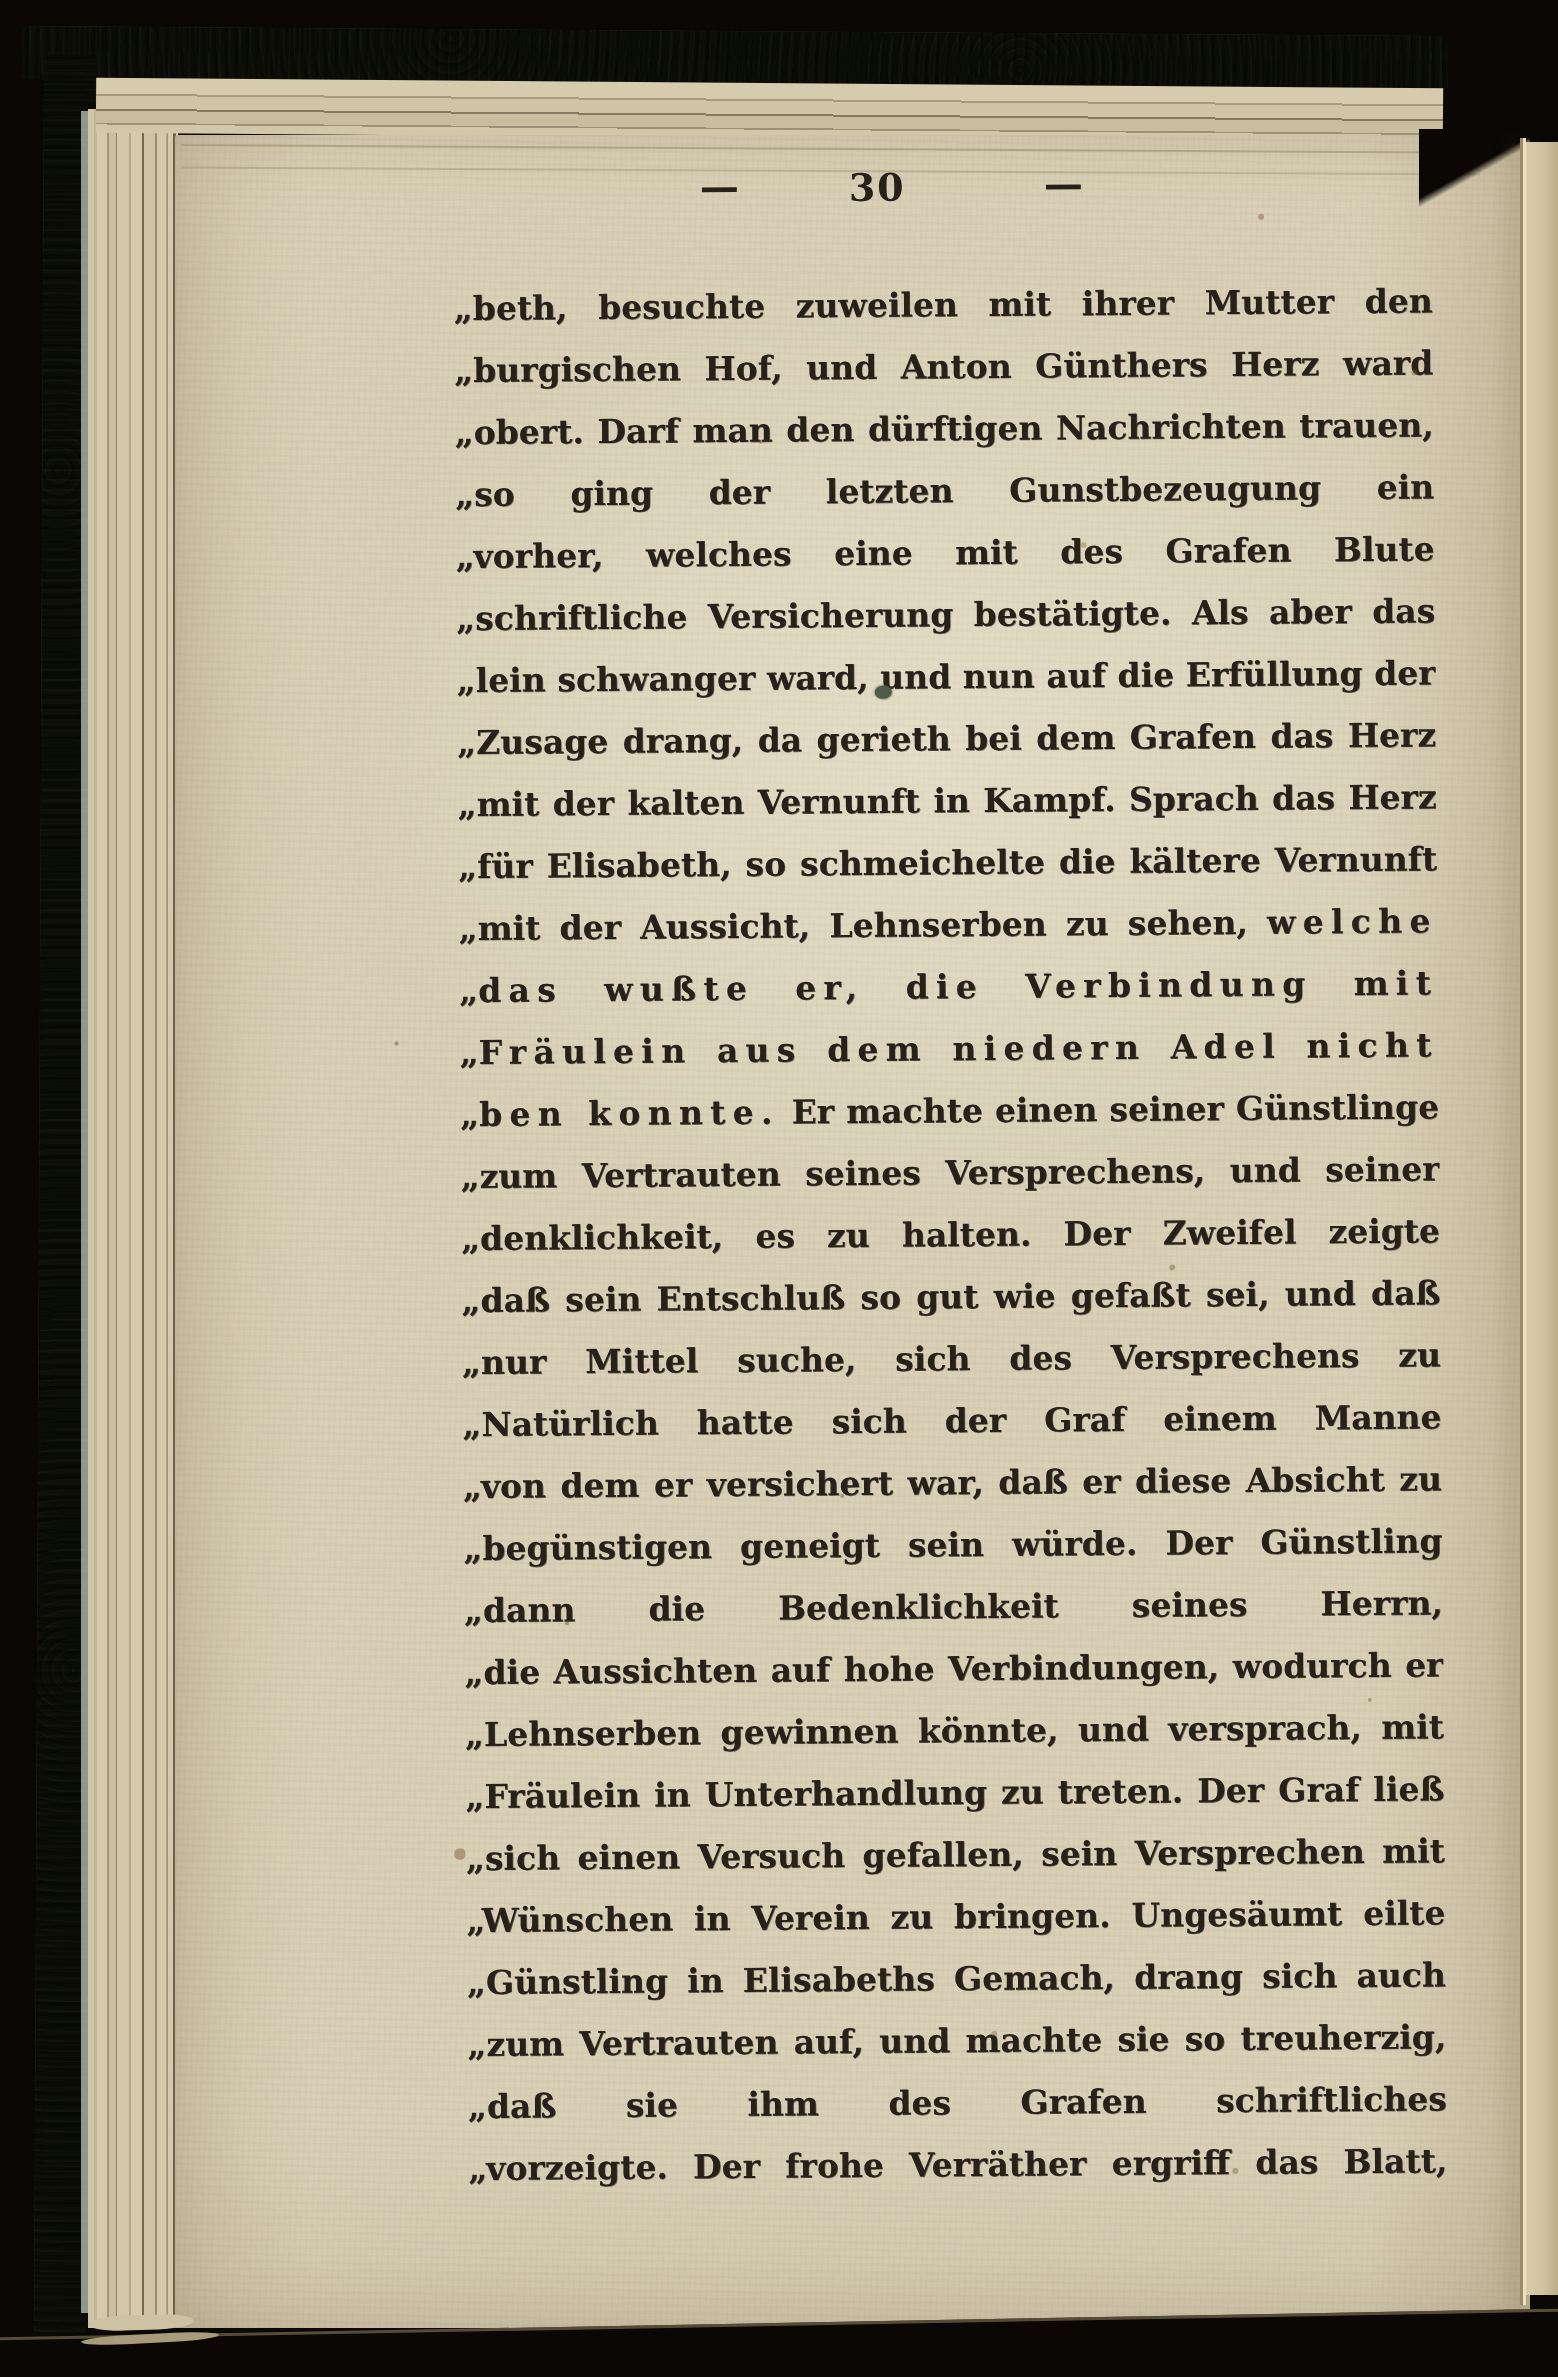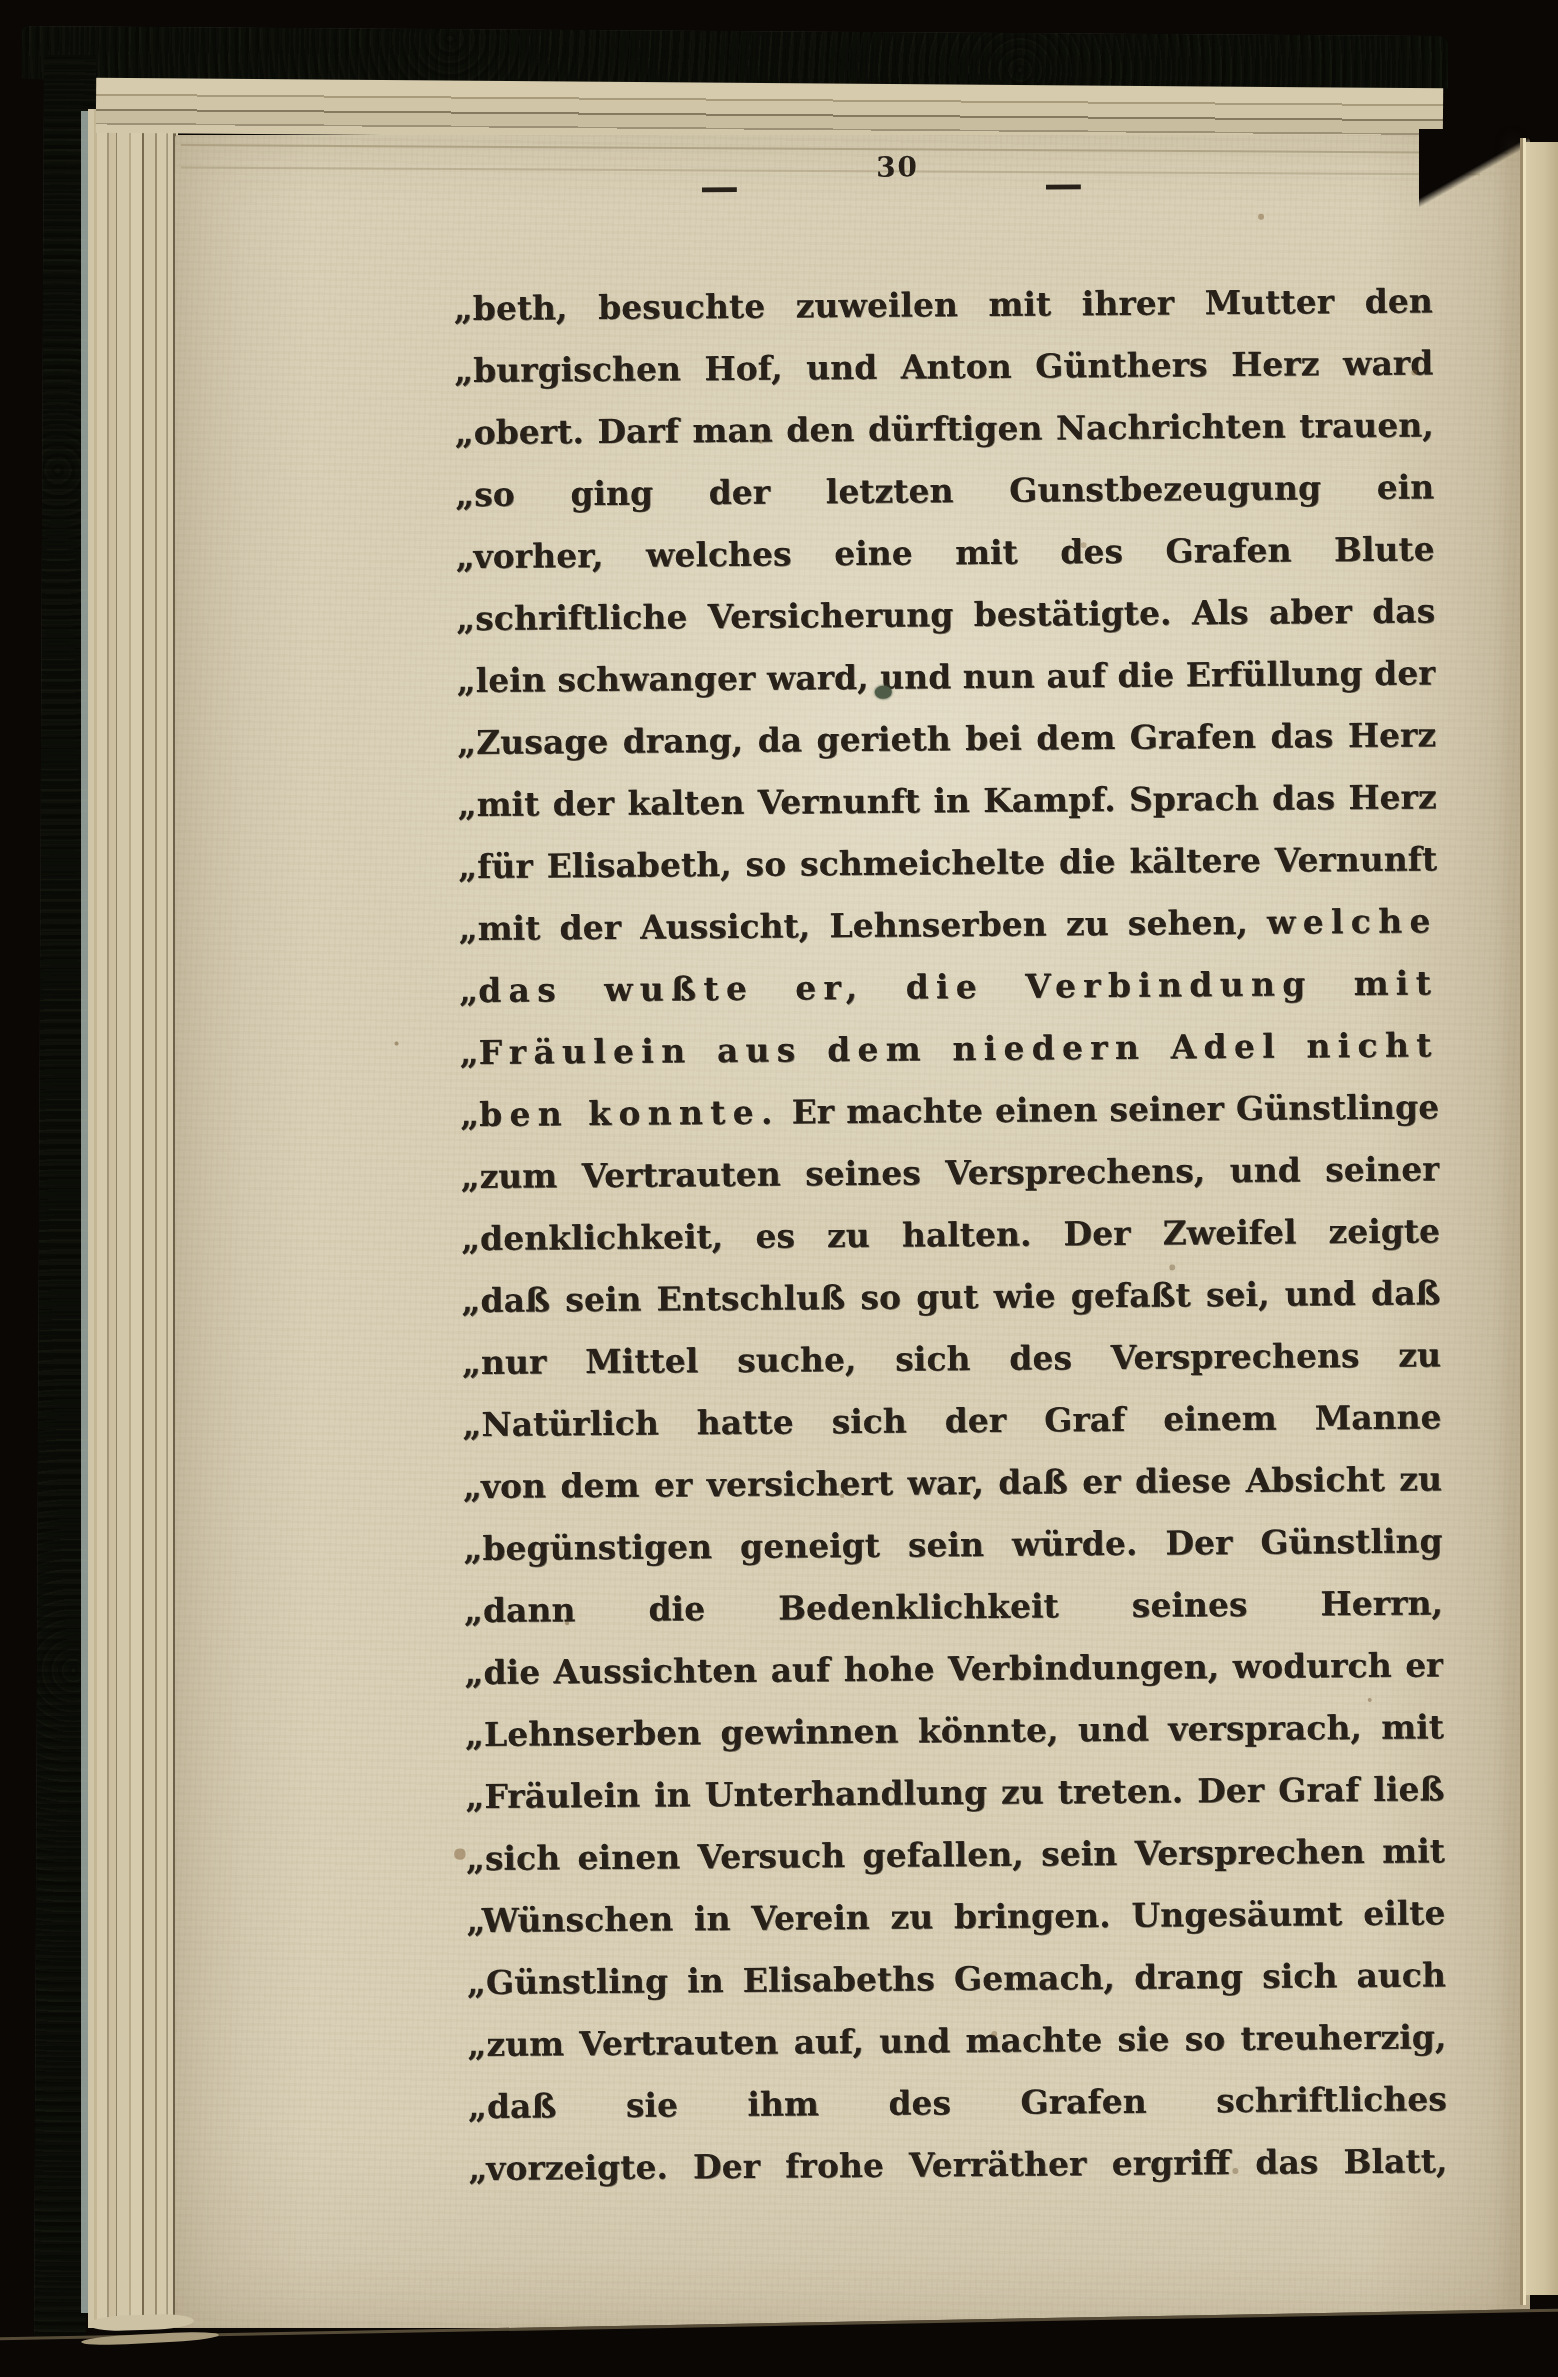--- a/index.html
+++ b/index.html
@@ -48,22 +48,22 @@
   .corner-line.c1{top:13px;width:1327px;transform:rotate(0.35deg);}
   .corner-line.c2{top:35px;width:1299px;transform:rotate(0.3deg);opacity:.55;}
 
   
   .folio{position:absolute;left:0;top:0;width:100%;height:100%;transform:rotate(-0.45deg);color:#27211a;}
 
   .folio-header{position:absolute;top:0;left:0;width:100%;height:111px;}
   .header-dash{position:absolute;top:31px;font-size:39px;font-weight:bold;line-height:39px;}
   .header-dash.l{left:533px;}
   .header-dash.r{left:877px;}
-  .page-number{position:absolute;left:682px;top:16px;width:70px;text-align:right;
-     font-size:28px;font-weight:bold;letter-spacing:1.8px;}
+  .page-number{position:absolute;left:682px;top:30px;width:70px;text-align:left;
+     font-size:38px;font-weight:bold;letter-spacing:1.8px;}
 
   .textblock{position:absolute;left:286px;top:140px;width:979px;}
   .line{height:62px;line-height:62px;font-size:33px;font-weight:bold;
      text-align:justify;text-align-last:justify;overflow:hidden;
      text-shadow:0.6px 0.6px 0.6px rgba(35,28,19,0.55);}
   .seg{display:inline;}
   .sp{letter-spacing:0.22em;}
 
   
   .ink-spot{position:absolute;left:704px;top:551px;width:16.6px;height:13px;border-radius:50%;

